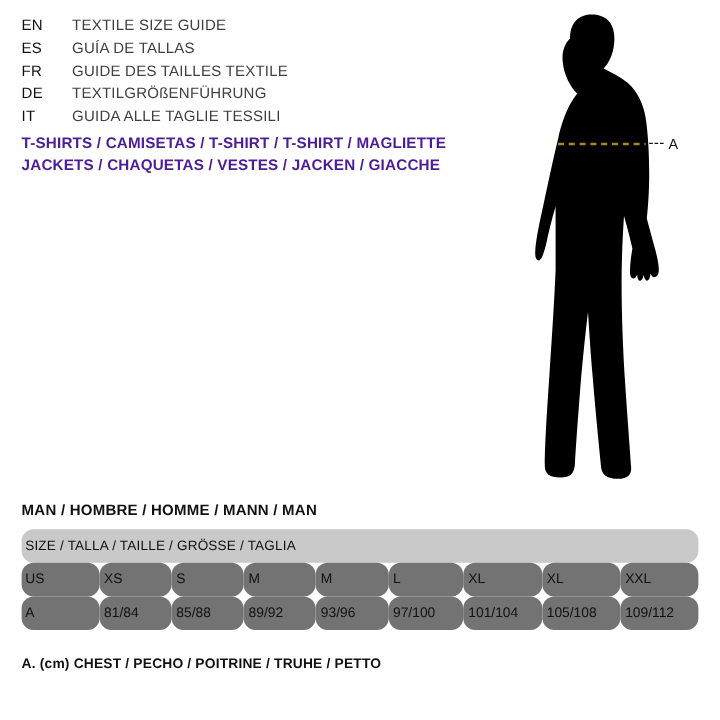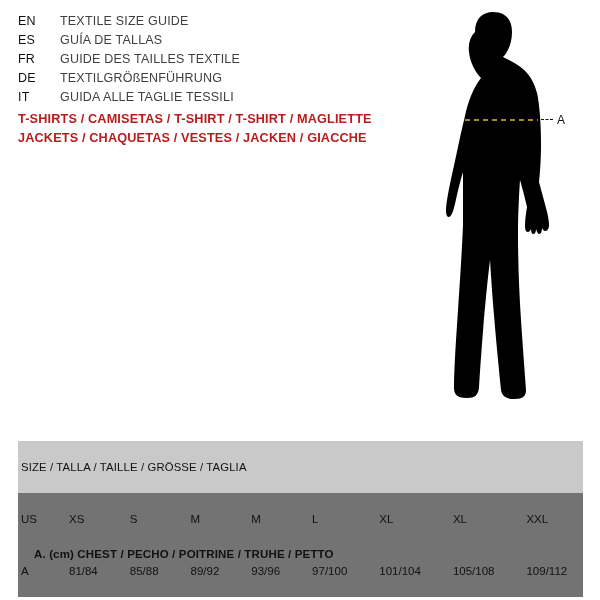--- a/index.html
+++ b/index.html
@@ -49,21 +49,21 @@
     position: absolute;
     left: 18px;
     top: 110px;
     width: 420px;
   }
   .cat-line {
     font-size: 12.7px;
     font-weight: bold;
     letter-spacing: 0.15px;
     line-height: 19px;
-    color: #b91c1c;
+    color: #4c1d95;
   }
 
   
   .figure-wrap {
     position: absolute;
     left: 405px;
     top: 10px;
     width: 190px;
     height: 400px;
   }
@@ -100,23 +100,24 @@
   table.size-table {
     position: absolute;
     left: 18px;
     top: 441px;
     width: 564px;
     border-collapse: collapse;
     font-size: 11.5px;
     color: #111;
   }
   table.size-table td {
-    padding: 16px;
+    padding: 4px;
     height: 20px;
     vertical-align: middle;
+    border-radius: 10px;
   }
   .row-head td {
     background: #c9c9c9;
     font-size: 11.3px;
     letter-spacing: 0.15px;
   }
   .row-alt td {
     background: #e3e3e3;
   }
   .row-plain td {
@@ -131,21 +132,20 @@
     text-align: left;
   }
   .footnote {
     position: absolute;
     left: 18px;
     top: 548px;
     font-size: 11.5px;
     font-weight: bold;
     letter-spacing: 0.15px;
     color: #111;
-    margin-left: 16px;
   }
 </style>
 </head>
 <body>
 
 <div class="page">
 
   <div class="lang-block">
     <div class="lang-row">
       <span class="lang-code">EN</span>
@@ -218,20 +218,21 @@
         C52,142 56,122 60,106
         C63,92 68,78 76,68
         C70,62 65,52 64,42
         C63,34 65,27 70,22 Z"></path>
       <line x1="60" y1="110" x2="133" y2="110" stroke="#a28b1e" stroke-width="2" stroke-dasharray="5,4"></line>
     </svg>
     <div class="measure-dash"></div>
     <div class="measure-label">A</div>
   </div>
 
+  <div class="table-title">MAN / HOMBRE / HOMME / MANN / MAN</div>
 
   <table class="size-table">
     <tbody>
         <tr class="row-head">
       <td class="col-label" colspan="9">SIZE / TALLA / TAILLE / GRÖSSE / TAGLIA</td>
     </tr>
     <tr class="row-plain">
       <td class="col-label">US</td>
       <td class="cell">XS</td>
       <td class="cell">S</td>

